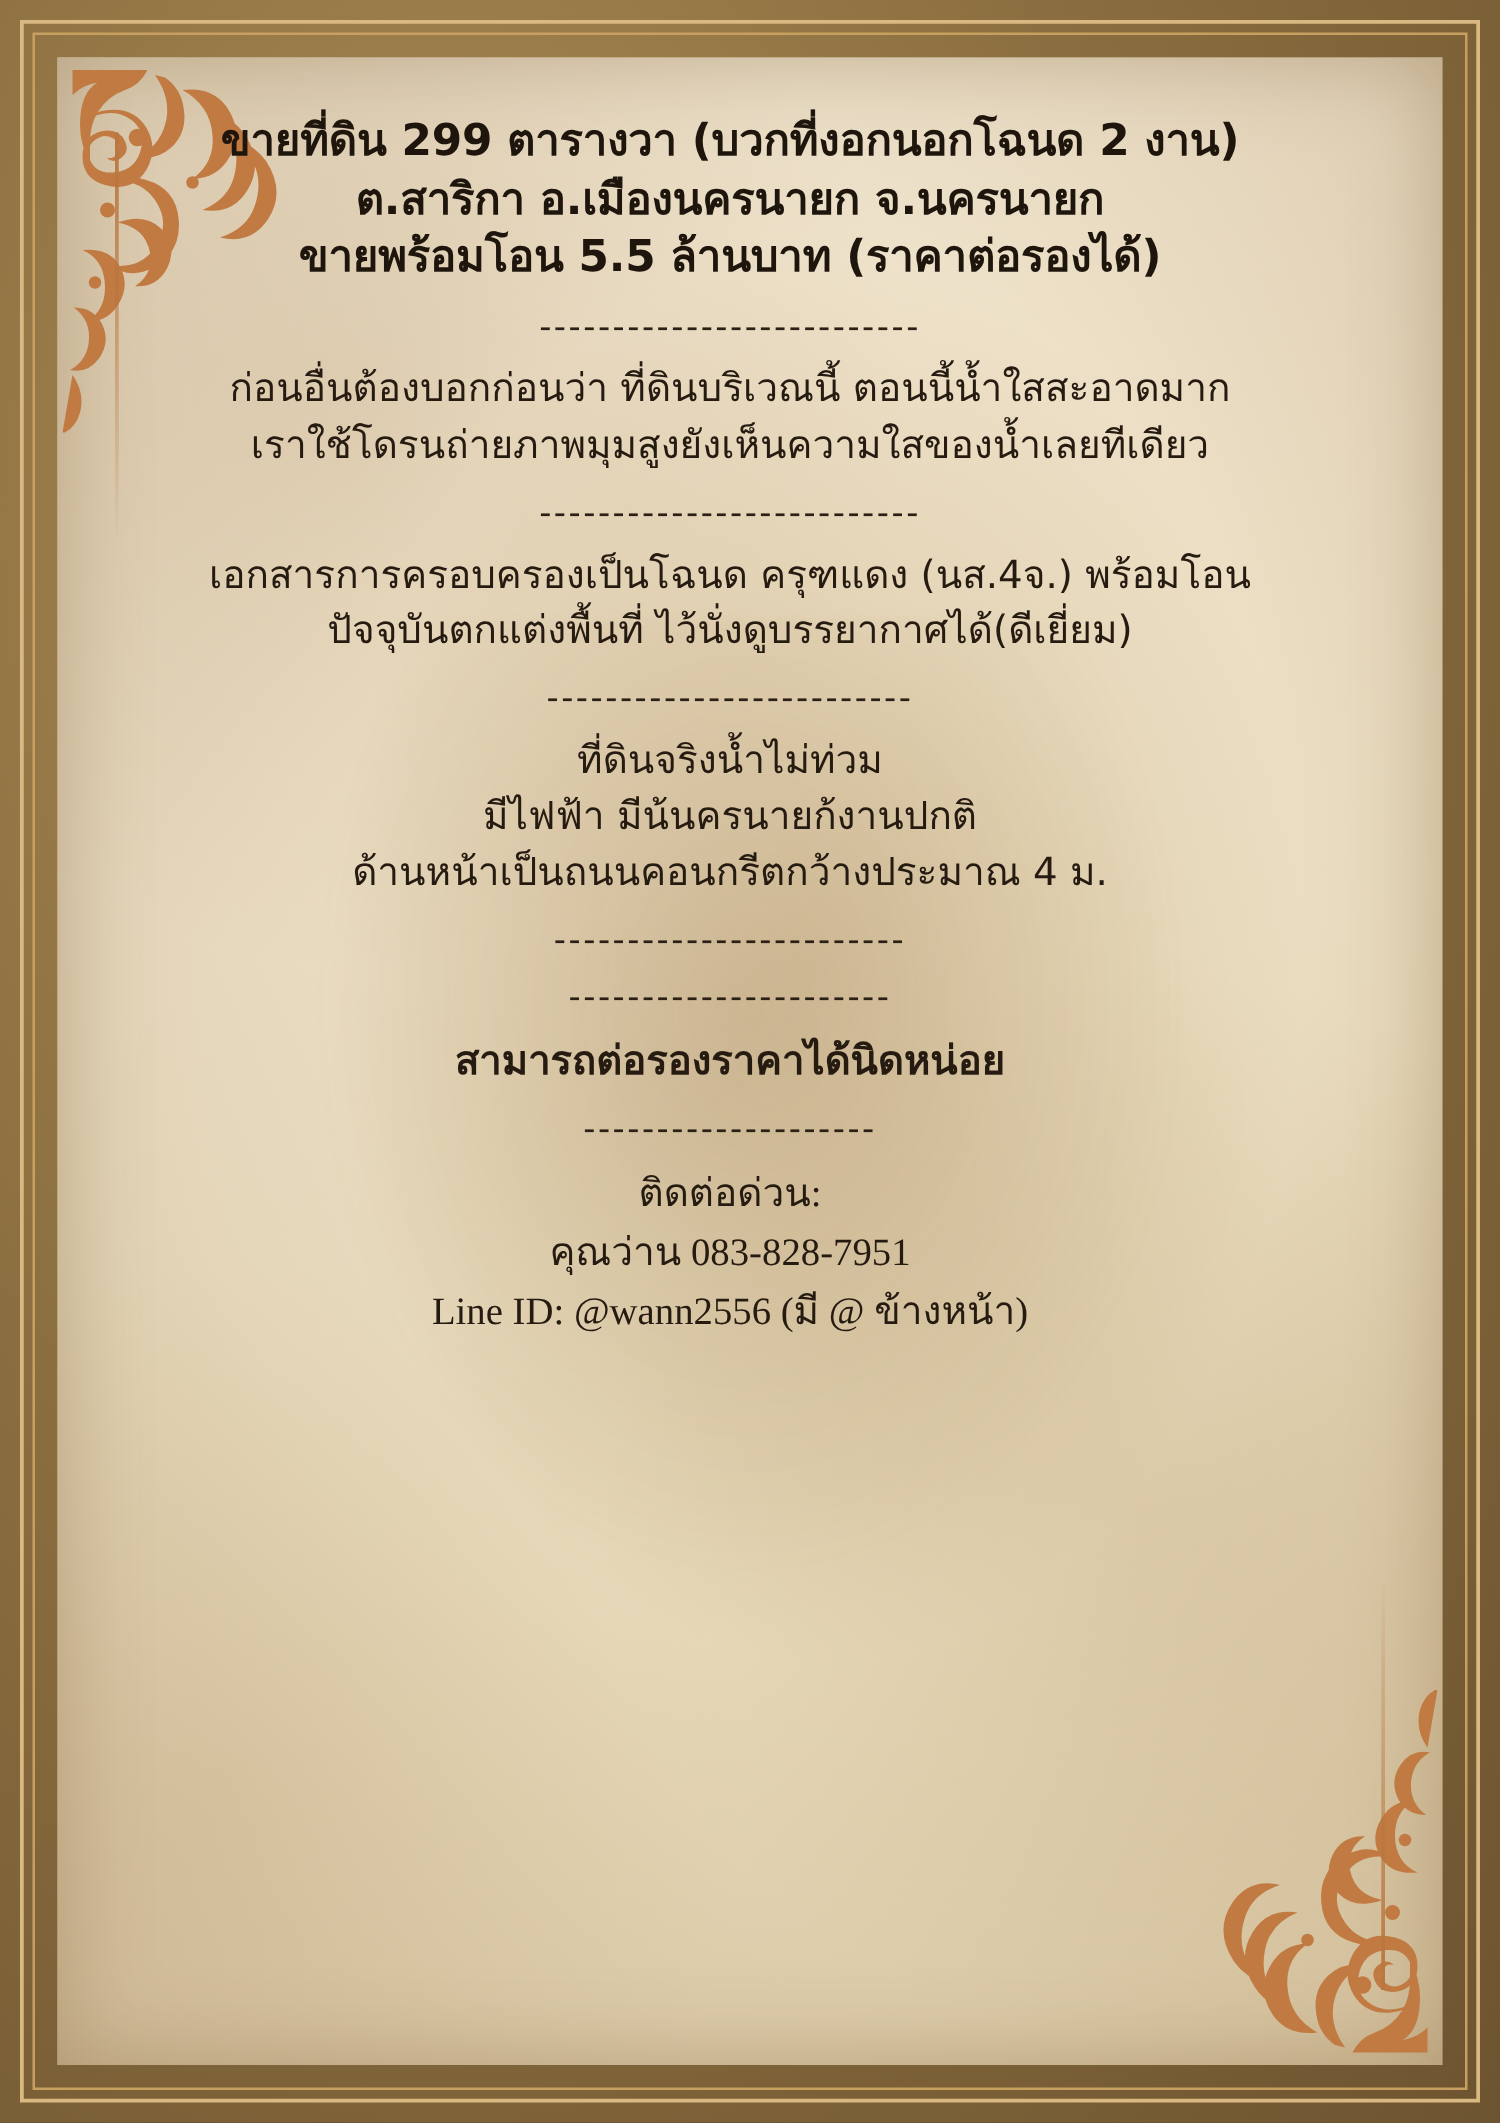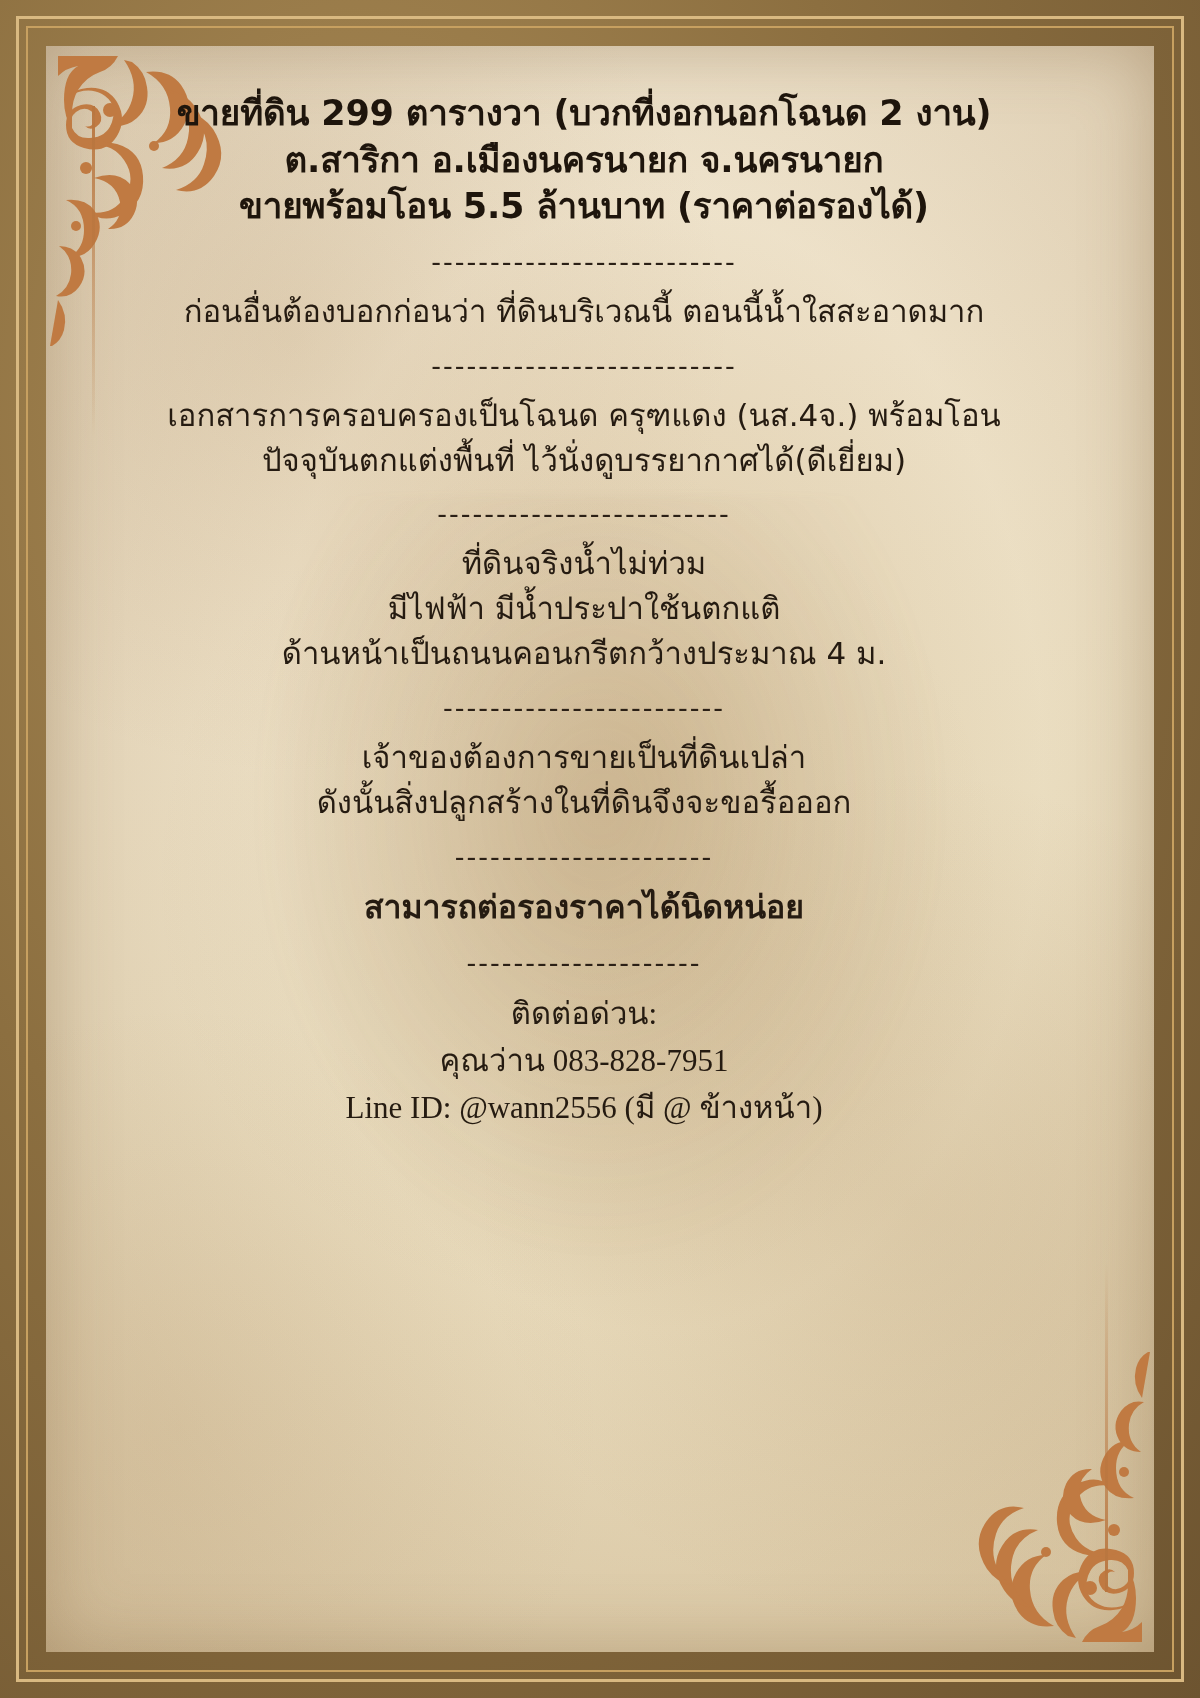--- a/index.html
+++ b/index.html
@@ -209,43 +209,40 @@
       <div class="headline">
         <div>ขายที่ดิน 299 ตารางวา (บวกที่งอกนอกโฉนด 2 งาน)</div>
         <div>ต.สาริกา อ.เมืองนครนายก จ.นครนายก</div>
         <div>ขายพร้อมโอน 5.5 ล้านบาท (ราคาต่อรองได้)</div>
       </div>
 
       <div class="divider">--------------------------</div>
 
       <div class="block">
         <div>ก่อนอื่นต้องบอกก่อนว่า ที่ดินบริเวณนี้ ตอนนี้น้ำใสสะอาดมาก</div>
+        <div>เราใช้โดรนถ่ายภาพมุมสูงยังเห็นความใสของน้ำเลยทีเดียว</div>
       </div>
 
       <div class="divider">--------------------------</div>
 
       <div class="block">
         <div>เอกสารการครอบครองเป็นโฉนด ครุฑแดง (นส.4จ.) พร้อมโอน</div>
         <div>ปัจจุบันตกแต่งพื้นที่ ไว้นั่งดูบรรยากาศได้(ดีเยี่ยม)</div>
       </div>
 
       <div class="divider">-------------------------</div>
 
       <div class="block">
         <div>ที่ดินจริงน้ำไม่ท่วม</div>
-        <div>มีไฟฟ้า มีน้ำประปาใช้นตกแติ</div>
+        <div>มีไฟฟ้า มีน้นครนายก้งานปกติ</div>
         <div>ด้านหน้าเป็นถนนคอนกรีตกว้างประมาณ 4 ม.</div>
       </div>
 
       <div class="divider">------------------------</div>
 
-      <div class="block">
-        <div>เจ้าของต้องการขายเป็นที่ดินเปล่า</div>
-        <div>ดังนั้นสิ่งปลูกสร้างในที่ดินจึงจะขอรื้อออก</div>
-      </div>
 
       <div class="divider">----------------------</div>
 
       <div class="block bold">
         <div>สามารถต่อรองราคาได้นิดหน่อย</div>
       </div>
 
       <div class="divider">--------------------</div>
 
       <div class="block contact">

